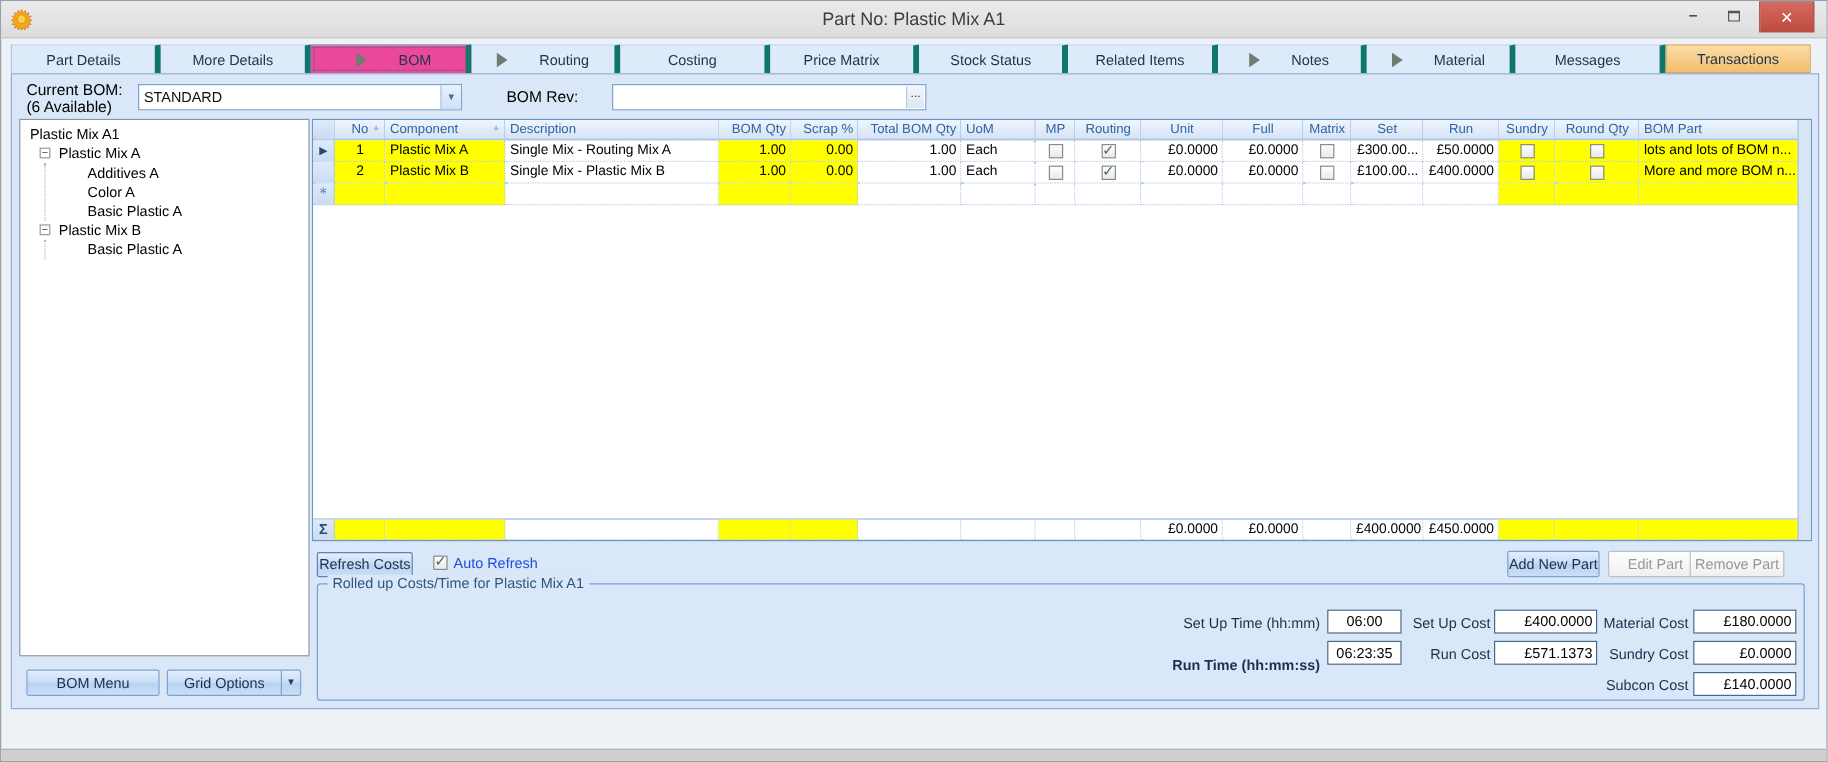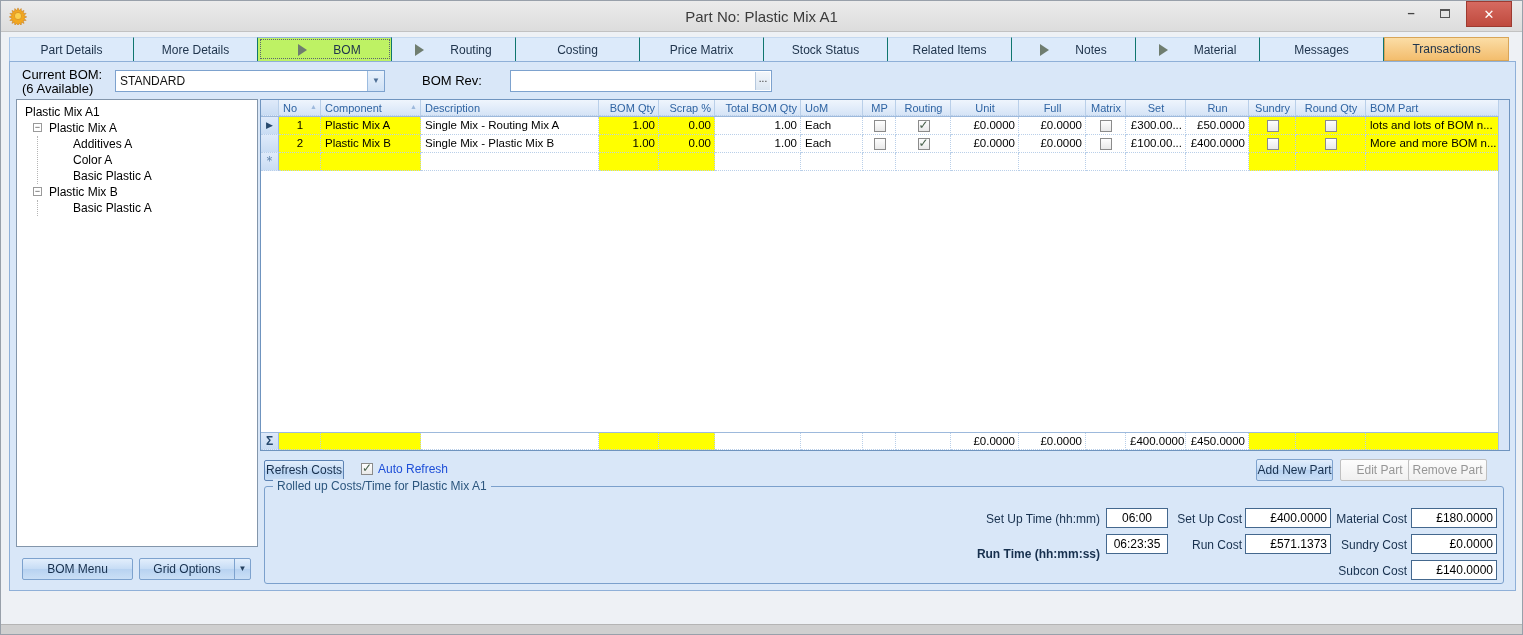--- a/index.html
+++ b/index.html
@@ -19,24 +19,24 @@
   .btn-min{ right:96px; width:30px; font-weight:bold; }
   .btn-max{ right:62px; width:30px; }
   .max-glyph{ display:inline-block; width:10px; height:9px; border:1px solid #555; border-top:2px solid #555; margin-top:8px;}
   .btn-close{ right:10px; width:46px; background:linear-gradient(#d66a60,#bf4a3e);
     border:1px solid #9d3a30; color:#fff; font-size:13px; line-height:25px; }
 
   
   .tabstrip{ position:absolute; left:8px; top:36px; width:1500px; height:24px;
     display:flex; background:#fbfcfe; }
   .tab{ flex:1; position:relative; display:flex; align-items:center; justify-content:center;
-    background:#dceafa; border-right:1px solid #0f766e; border-top:1px solid #c4d8ef;
+    background:#dceafa; border-right:5px solid #0f766e; border-top:1px solid #c4d8ef;
     font-size:12px; color:#20354d; cursor:default; }
   .tab:first-child{ border-left:1px solid #a9c6e8; }
-  .tab.selected{ background:#bef264; outline:1px dotted #5c6670; outline-offset:-3px;
+  .tab.selected{ background:#ec4899; outline:1px dotted #5c6670; outline-offset:-3px;
     border-top:1px solid #8fb2da;padding-left:10px; }
   .tab.highlighted{ background:linear-gradient(#fbdda6,#f3bd6d); border:1px solid #d8a558; }
   .tab-arrow{ width:0; height:0; border-left:9px solid #6f7d6f; border-top:6px solid transparent;
     border-bottom:6px solid transparent; margin-right:26px; }
 
   
   .content{ position:absolute; left:8px; top:60px; width:1507px; height:530px;
     background:#d9e7f8; border:1px solid #8fb0d8; }
 
   .lbl{ font-size:13px; color:#000000; }
@@ -86,21 +86,21 @@
   .g-head{ height:17px; background:linear-gradient(#eff5fd,#d4e3f6);
     border-bottom:1px solid #9db9dc; }
   .g-head .gc{ font-size:11px; color:#2f64a3; border-right:1px solid #b9cfe9; padding:2px 3px 0 4px;
     white-space:nowrap; overflow:hidden; position:relative; }
   .sort{ position:absolute; right:3px; top:3px; font-size:7px; color:#9db9dc; }
   .g-row{ height:18px; }
   .gc{ border-right:1px dotted #b9cfe9; border-bottom:1px dotted #b9cfe9; height:100%;
     font-size:11.5px; color:#000; padding:2px 3px 0 4px; white-space:nowrap; overflow:hidden; }
   .sel{ width:18px; background:linear-gradient(#dfeafa,#c9dcf3); border-right:1px solid #9db9dc;
     text-align:center; padding:0; }
-  .c-no{width:42px;} .c-comp{width:100px;} .c-desc{width:178px;} .c-bqty{width:60px;}
+  .c-no{width:42px;text-align:center;} .c-comp{width:100px;} .c-desc{width:178px;} .c-bqty{width:60px;}
   .c-scrap{width:56px;} .c-tqty{width:86px;} .c-uom{width:62px;} .c-mp{width:33px;}
   .c-rout{width:55px;} .c-unit{width:68px;} .c-full{width:67px;} .c-mat{width:40px;}
   .c-set{width:60px;} .c-run{width:63px;} .c-sun{width:47px;} .c-rqty{width:70px;}
   .c-notes{width:133px; border-right:none;}
   .yellow{ background:#ffff00; }
   .num{ text-align:right; } .ctr{ text-align:center; }
   .cur-arrow{ color:#27496e; font-size:9px; line-height:17px; display:block; }
   .newrow-star{ color:#5f82ab; font-size:13px; line-height:16px; display:block; }
   .sum-sigma{ color:#27496e; font-size:12px; line-height:17px; display:block; font-weight:bold; }
   .g-fill{ width:1238px; height:261px; background:#fff; }

